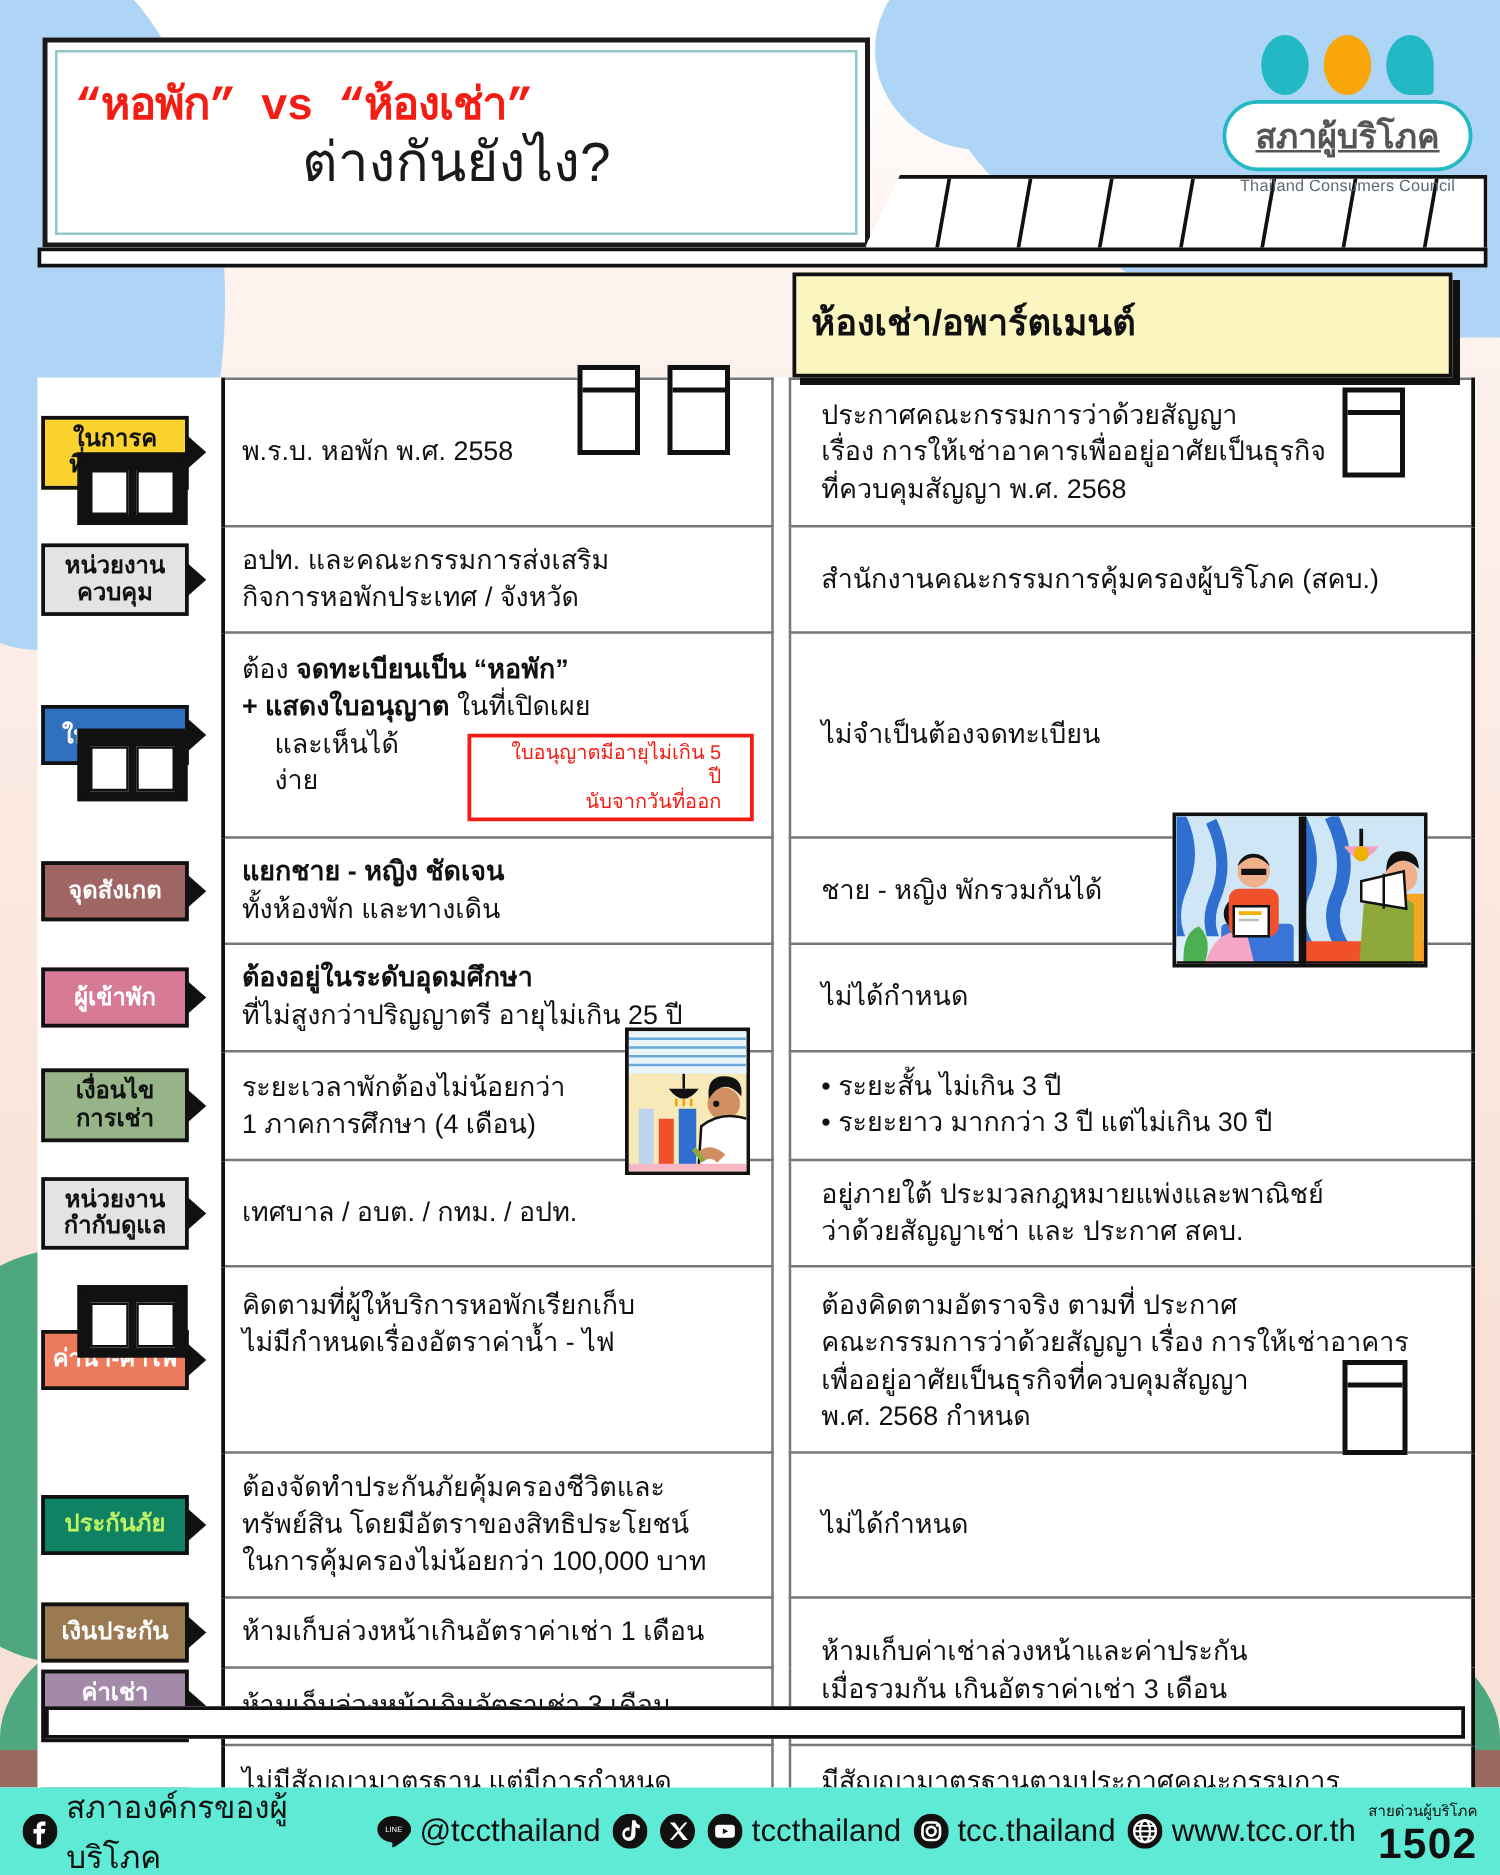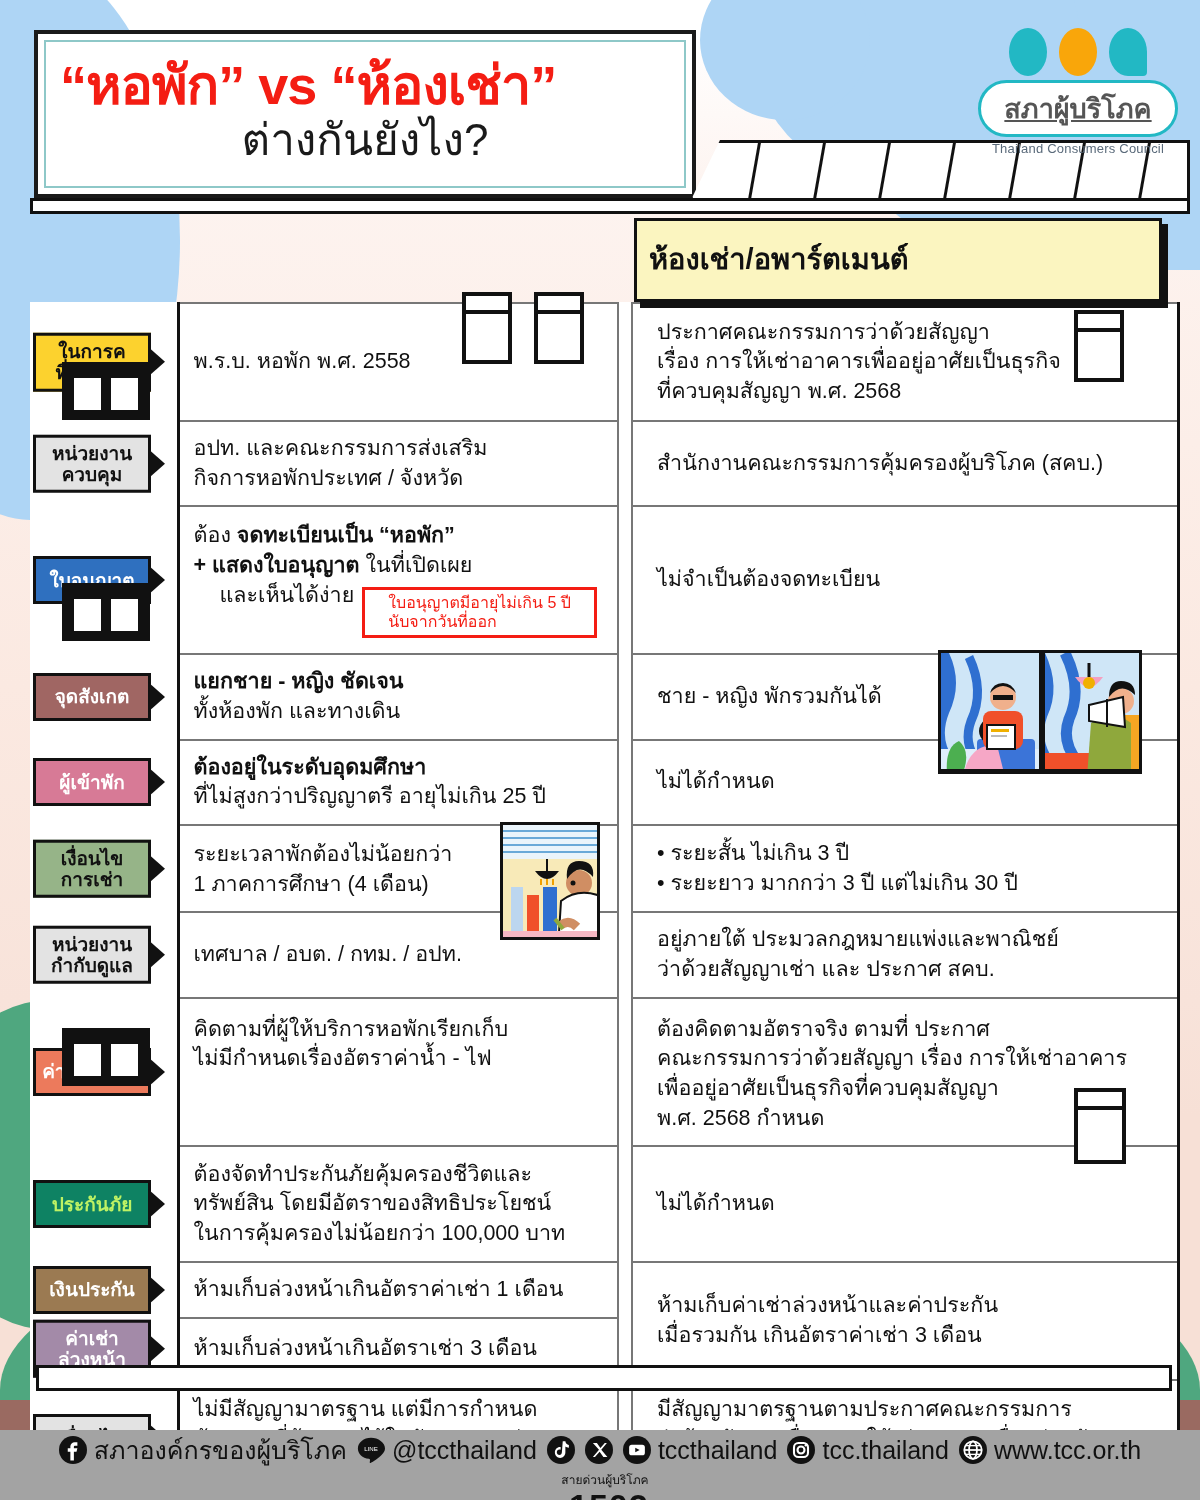--- a/index.html
+++ b/index.html
@@ -53,22 +53,22 @@
   .title-box {
     position: absolute; left: 34px; top: 30px; width: 662px; height: 168px;
     background: #ffffff; border: 4px solid #1a1a1a; padding: 6px;
   }
   .title-inner {
     width: 100%; height: 100%; border: 2px solid #8ec8c8;
     display: flex; flex-direction: column; justify-content: center;
     padding: 2px 14px 8px 14px;
   }
   .title-line1 {
-    font-size: 54px; font-weight: bold; color: #f41d13;
-    letter-spacing: -1px; line-height: 1.05; white-space: nowrap;
+    font-size: 36px; font-weight: bold; color: #f41d13;
+    letter-spacing: -1px; line-height: 1.05; white-space: nowrap; font-family: Liberation Mono, monospace;
   }
   .title-line2 {
     font-size: 44px; color: #1a1a1a; text-align: center;
     line-height: 1.1; margin-top: 2px;
   }
 
   
   .roof { position: absolute; left: 690px; top: 140px; width: 500px; height: 72px; z-index: 4; }
   .roof-body {
     position: absolute; left: 0; top: 0; width: 500px; height: 62px;
@@ -147,36 +147,36 @@
 
   .doorframe {
     position: absolute; border: 4px solid #111; background: #fff; z-index: 7;
   }
   .doorframe::before {
     content: ""; position: absolute; left: 0; right: 0; top: 14px; height: 4px; background: #111;
   }
 
   .redbox {
     border: 3px solid #f41d13; color: #f41d13; background: #fff;
-    font-size: 16px; line-height: 1.22; padding: 3px 23px; display: inline-block;
+    font-size: 16px; line-height: 1.22; padding: 3px 23px; display: inline-block; text-align: right;
   }
 
   
   .illus { position: absolute; border: 3px solid #111; overflow: hidden; z-index: 7; background:#fff; }
 
   
   .plinth {
     position: absolute; left: 36px; top: 1365px; width: 1136px; height: 26px;
     background: #fff; border: 3px solid #111; z-index: 6;
   }
 
   
   .footer {
     position: absolute; left: 0; bottom: 0; width: 1200px; height: 70px;
-    display: flex; align-items: center; padding: 0 18px; z-index: 10; background: #a3a3a3; flex-direction: column;
+    display: flex; align-items: center; padding: 0 18px; z-index: 10; background: #5eead4;
   }
   .f-items { display: flex; align-items: center; gap: 10px; flex: 1; }
   .f-item { display: flex; align-items: center; gap: 7px; }
   .f-txt { font-size: 25px; color: #111; }
   .ic { width: 28px; height: 28px; display: inline-block; flex: none; }
   .hotline { text-align: right; margin-left: 10px; }
   .hotline-lbl { font-size: 12px; color: #111; }
   .hotline-num { font-size: 34px; font-weight: bold; color: #111; letter-spacing: 1px; line-height: 1; }
 </style>
 </head>
@@ -278,21 +278,21 @@
     <tr>
       <td class="c-label">
         <div class="tag" style="background:#2f70bf;color:#fff">
           <span>ใบอนุญาต</span>
         </div>
       </td>
       <td class="c-a" style="height:148px; vertical-align:top; padding-top:14px">
         <div class="cell-txt">
           <div><span>ต้อง </span><b>จดทะเบียนเป็น “หอพัก”</b></div>
           <div><b>+ แสดงใบอนุญาต</b><span> ในที่เปิดเผย</span></div>
-          <div style="display:flex;align-items:flex-start;gap:8px">
+          <div style="display:flex;align-items:flex-start;gap:24px">
             <span class="indent">และเห็นได้ง่าย</span>
             <span class="redbox" style="white-space:pre-line;margin-top:6px">ใบอนุญาตมีอายุไม่เกิน 5 ปี
 นับจากวันที่ออก</span>
           </div>
         </div>
       </td>
       <td class="c-gap"></td>
       <td class="c-b">
         <div class="cell-txt">ไม่จำเป็นต้องจดทะเบียน</div>
       </td>

